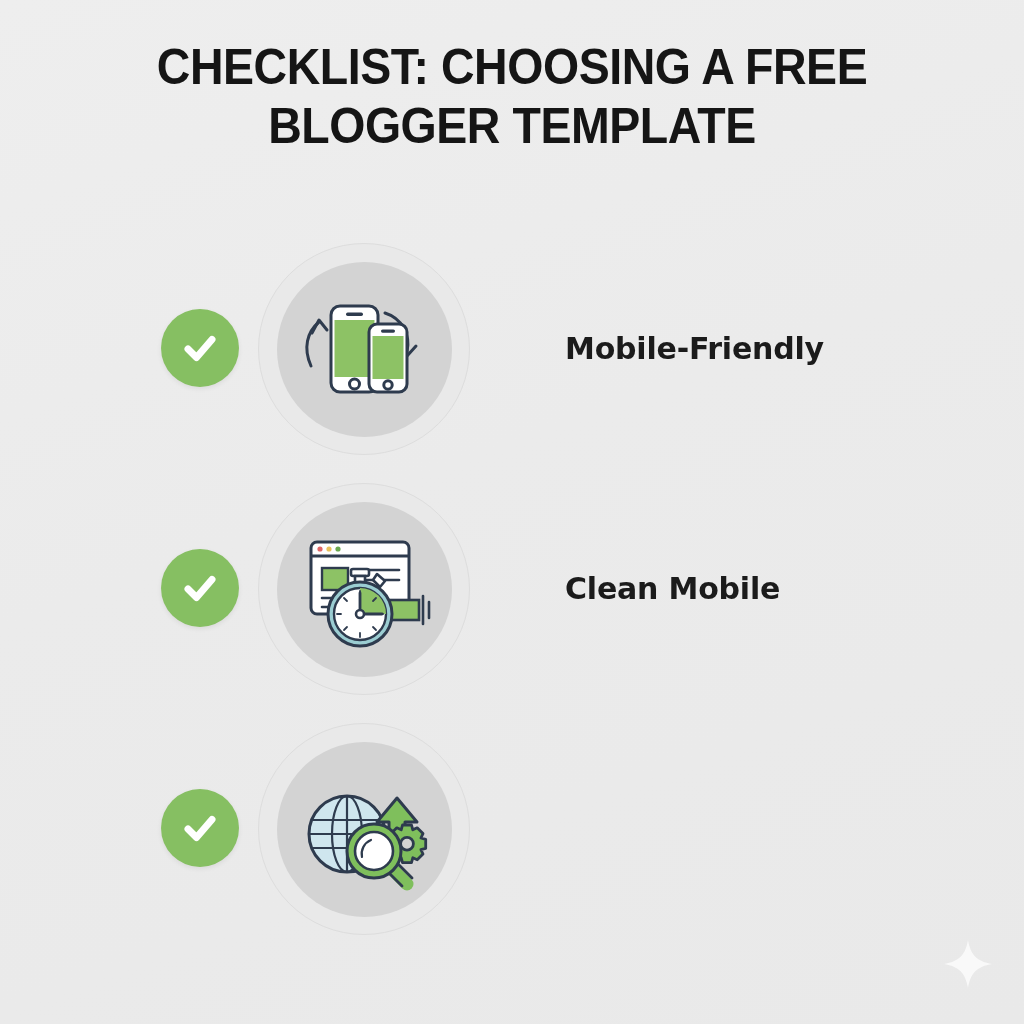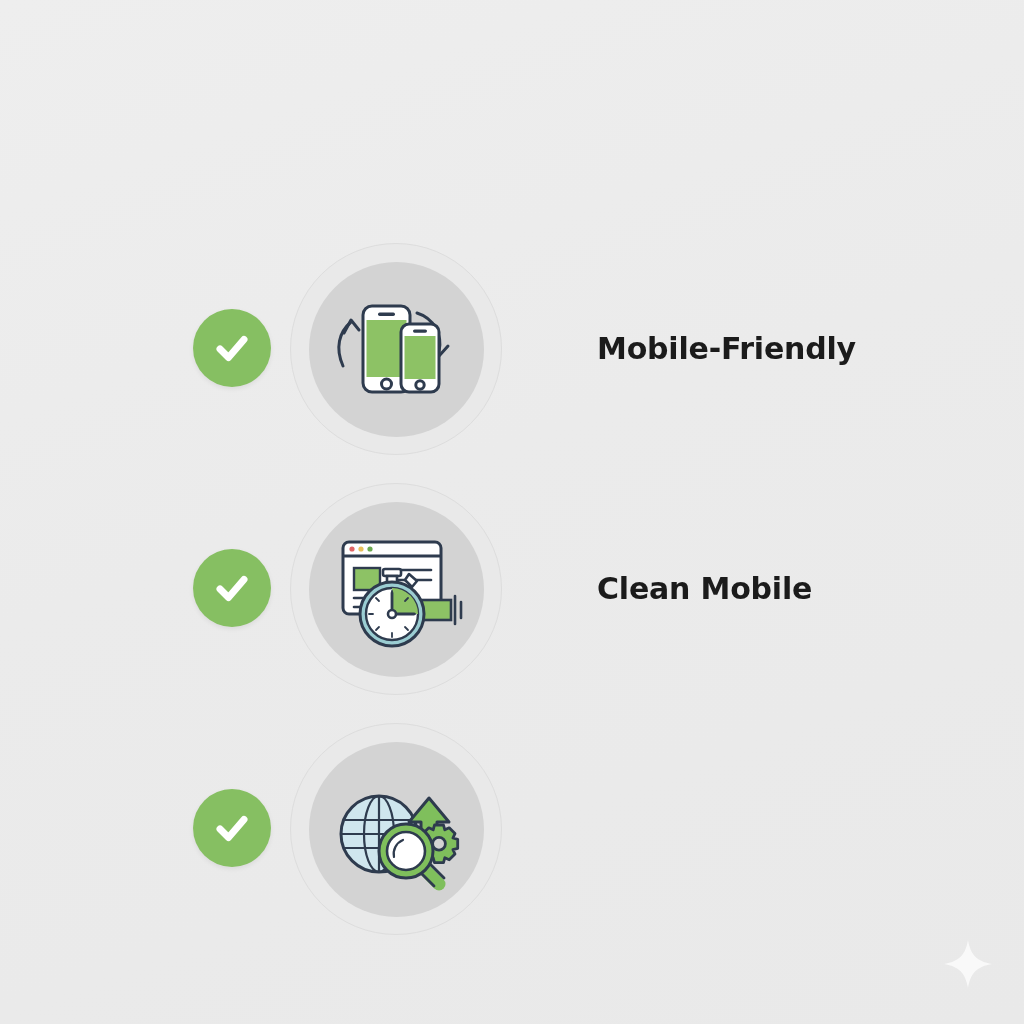--- a/index.html
+++ b/index.html
@@ -43,21 +43,20 @@
     transform: scaleX(0.93);
     white-space: nowrap;
   }
 
   
   .rows {
     position: absolute;
     top: 228px;
     left: 0;
     right: 0;
-    padding-left: 32px;
   }
   .row {
     position: relative;
     height: 240px;
     display: flex;
     align-items: center;
   }
   .check-badge {
     position: absolute;
     left: 161px;
@@ -120,20 +119,24 @@
     width: 52px;
     height: 52px;
     opacity: 0.75;
   }
 </style>
 </head>
 <body>
 
 <div class="poster">
 
+  <div class="title-block">
+    <span class="title-line">CHECKLIST: CHOOSING A FREE</span>
+    <span class="title-line">BLOGGER TEMPLATE</span>
+  </div>
 
   <div class="rows">
 
     <div class="row">
       <div class="check-badge">
         <svg width="46" height="46" viewBox="0 0 46 46" aria-hidden="true">
           <path d="M11 24 L19.5 32.5 L35 14.5" fill="none" stroke="#ffffff" stroke-width="7" stroke-linecap="round" stroke-linejoin="round"></path>
         </svg>
       </div>
 

